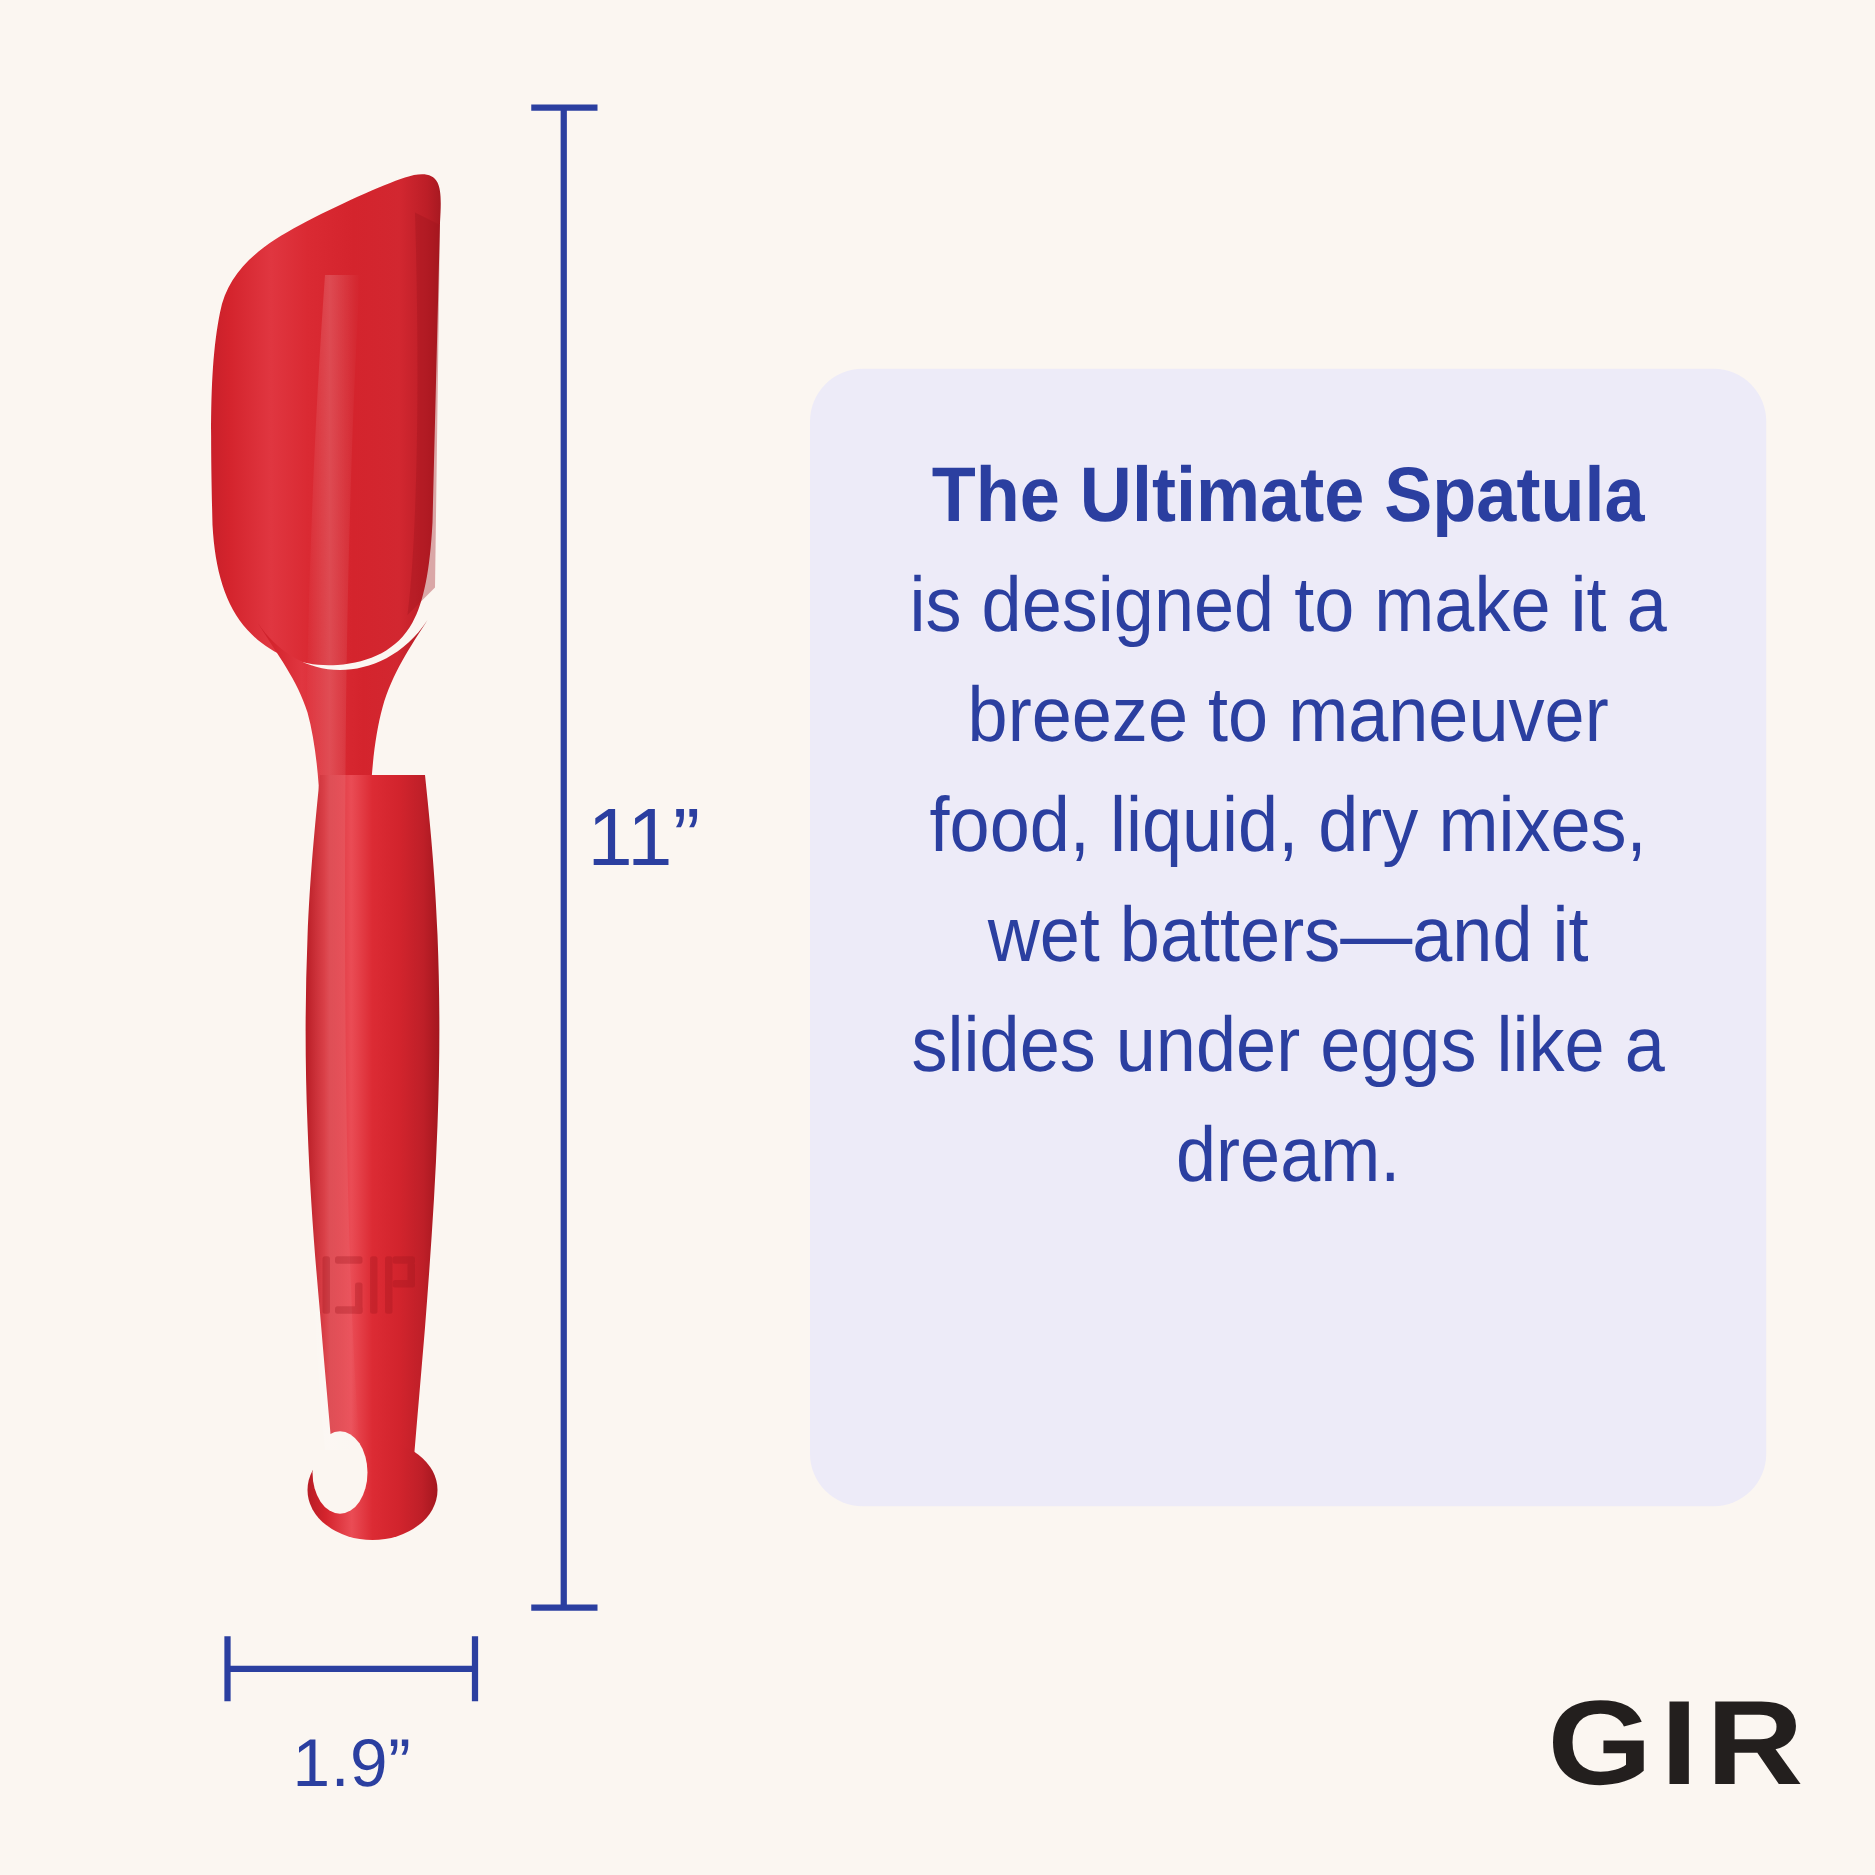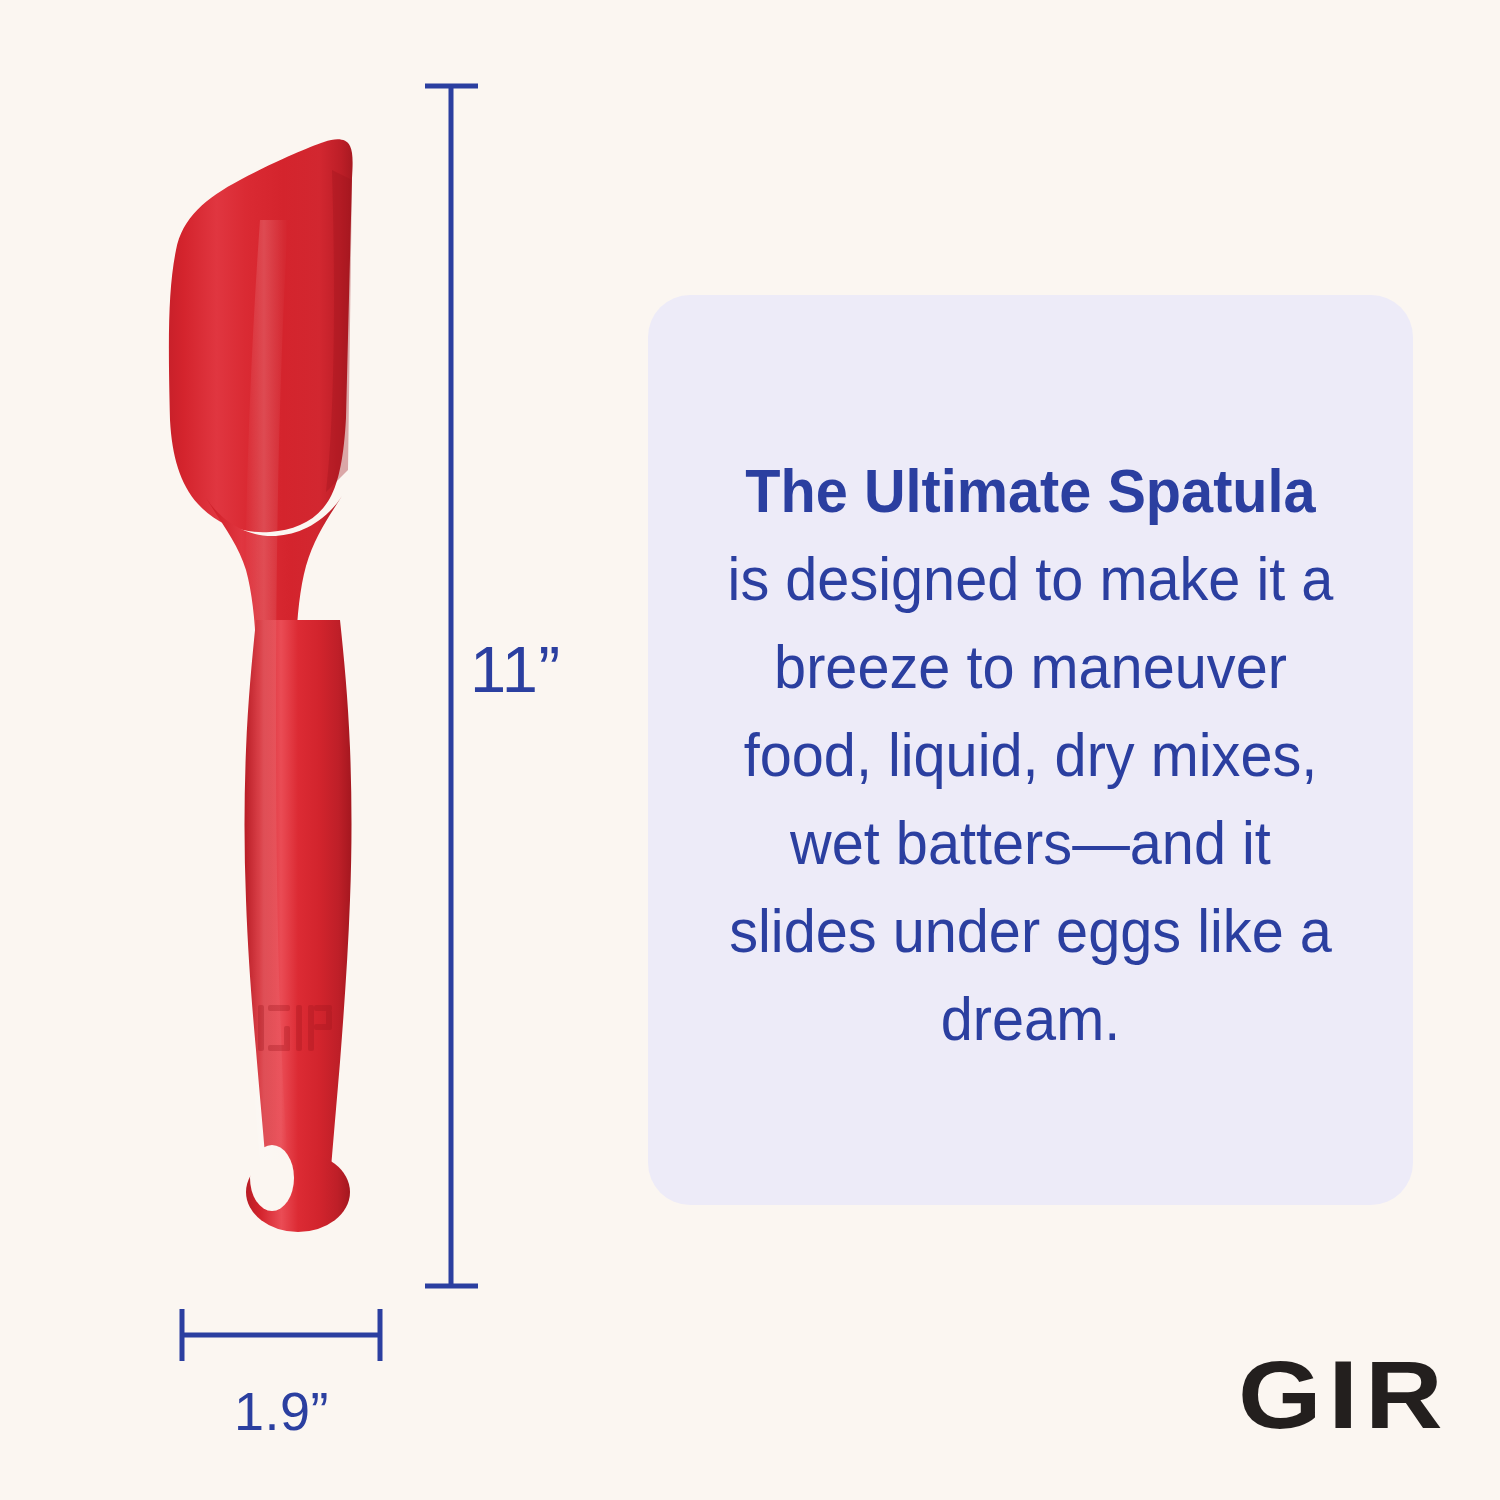--- a/index.html
+++ b/index.html
@@ -75,21 +75,21 @@
     top: 295px;
     width: 765px;
     height: 910px;
     background: #EDEBF8;
     border-radius: 42px;
     box-sizing: border-box;
     padding: 58px 48px 48px 48px;
     display: flex;
     flex-direction: column;
     align-items: center;
-    justify-content: center;
+    justify-content: flex-start;
   }
   #copy-text {
     text-align: center;
     color: #2B3FA0;
     font-family: "Liberation Sans Narrow", "Liberation Sans", sans-serif;
     font-size: 62px;
     line-height: 1.42;
     font-weight: 400;
     transform: scaleX(0.93);
     transform-origin: center center;

